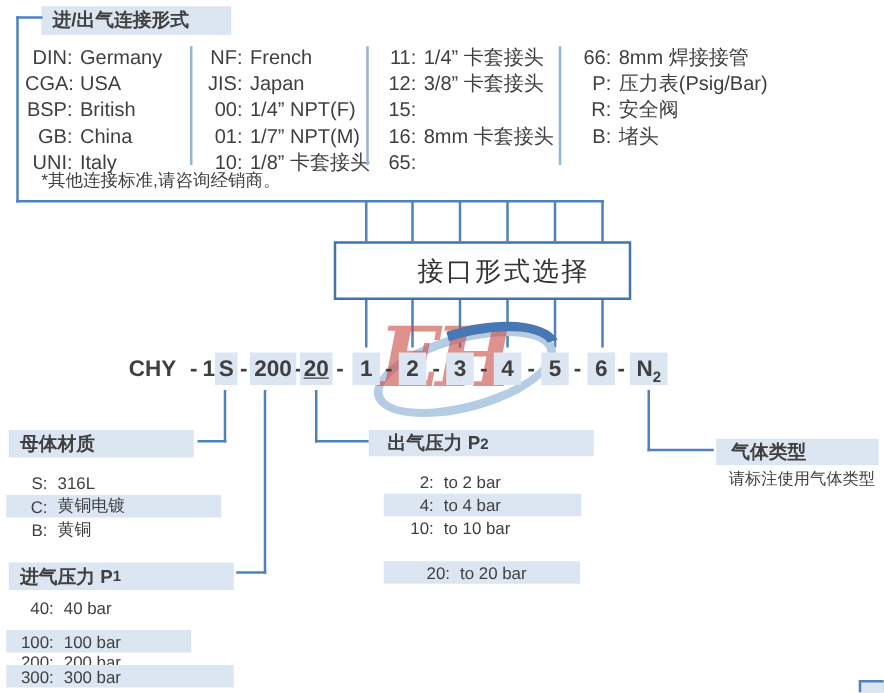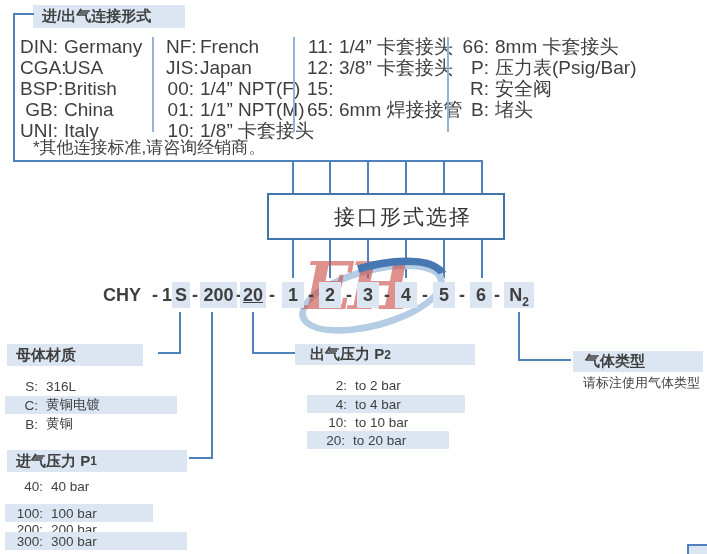--- a/index.html
+++ b/index.html
@@ -7,24 +7,24 @@
   .page { position:relative; width:707px; height:554px; background:#ffffff; overflow:hidden; color:#3f3f3f; }
 
   
   .vline { position:absolute; width:2px; background:#4f81bd; }
   .hline { position:absolute; height:2px; background:#4f81bd; }
   .divider { position:absolute; width:2px; background:#95b3d7; }
 
   
   .sec-title { position:absolute; background:#dce6f2; font-size:15px; font-weight:600; color:#3f3f3f;
                display:flex; align-items:center; padding-left:9px; }
-  .conn-col { position:absolute; font-size:19px; }
+  .conn-col { position:absolute; font-size:16px; }
   .conn-row { display:flex; height:21px; align-items:center; white-space:nowrap; }
   .conn-code { display:inline-block; text-align:right; margin-right:6px; }
-  .footnote { position:absolute; font-size:17px; color:#3f3f3f; }
+  .footnote { position:absolute; font-size:14px; color:#3f3f3f; }
 
   
   .selector-box { position:absolute; left:267px; top:193px; width:238px; height:47px;
                   border:2px solid #4173ad; background:#fff; display:flex; align-items:center;
                   justify-content:center; padding-left:34px; font-size:21px; color:#333; z-index:5;
                   letter-spacing:2px; }
 
   
   .code-part { position:absolute; top:282px; height:26px; line-height:26px; font-size:18px;
                font-weight:bold; color:#3f3f3f; z-index:6; white-space:nowrap; }
@@ -93,21 +93,21 @@
     <div class="conn-row">
         <span class="conn-code" style="width:28px">JIS:</span>
         <span>Japan</span>
       </div>
     <div class="conn-row">
         <span class="conn-code" style="width:28px">00:</span>
         <span>1/4” NPT(F)</span>
       </div>
     <div class="conn-row">
         <span class="conn-code" style="width:28px">01:</span>
-        <span>1/1” NPT(M)</span>
+        <span>1/7” NPT(M)</span>
       </div>
     <div class="conn-row">
         <span class="conn-code" style="width:28px">10:</span>
         <span>1/8”  卡套接头</span>
       </div>
   </div>
   <div class="divider" style="left:293px; top:37px; height:95px;"></div>
 
   <div class="conn-col" style="left:307px; top:36px;">
     <div class="conn-row">
@@ -115,30 +115,33 @@
         <span>1/4”  卡套接头</span>
       </div>
     <div class="conn-row">
         <span class="conn-code" style="width:26px">12:</span>
         <span>3/8”  卡套接头</span>
       </div>
     <div class="conn-row">
         <span class="conn-code" style="width:26px">15:</span>
       </div>
     <div class="conn-row">
+        <span class="conn-code" style="width:26px">16:</span>
+        <span>8mm 卡套接头</span>
+      </div>
+    <div class="conn-row">
         <span class="conn-code" style="width:26px">65:</span>
-        <span>6mm 焊接接管</span>
       </div>
   </div>
   <div class="divider" style="left:447px; top:37px; height:95px;"></div>
 
   <div class="conn-col" style="left:459px; top:36px;">
     <div class="conn-row">
         <span class="conn-code" style="width:30px">66:</span>
-        <span>8mm 卡套接头</span>
+        <span>8mm 焊接接管</span>
       </div>
     <div class="conn-row">
         <span class="conn-code" style="width:30px">P:</span>
         <span>压力表(Psig/Bar)</span>
       </div>
     <div class="conn-row">
         <span class="conn-code" style="width:30px">R:</span>
         <span>安全阀</span>
       </div>
     <div class="conn-row">
@@ -199,21 +202,21 @@
 
   <div class="vline" style="left:211px; top:312px; height:147px;"></div>
   <div class="hline" style="left:189px; top:457px; width:24px;"></div>
 
   <div class="vline" style="left:252px; top:312px; height:42px;"></div>
   <div class="hline" style="left:252px; top:352px; width:43px;"></div>
 
   <div class="vline" style="left:518px; top:312px; height:49px;"></div>
   <div class="hline" style="left:518px; top:359px; width:53px;"></div>
 
-  <div class="sec-title" style="left:7px; top:344px; width:136px; height:22px;">母体材质</div>
+  <div class="sec-title" style="left:7px; top:344px; width:148px; height:22px;">母体材质</div>
   <div class="opt-row" style="left:5px; top:377px; width:172px; height:18px; padding-left:15px;">
     <span class="opt-code" style="width:18px">S:</span>
       <span>316L</span>
     </div>
   <div class="opt-row opt-hl" style="left:5px; top:396px; width:172px; height:18px; padding-left:15px;">
     <span class="opt-code" style="width:18px">C:</span>
       <span>黄铜电镀</span>
     </div>
   <div class="opt-row" style="left:5px; top:415px; width:172px; height:18px; padding-left:15px;">
     <span class="opt-code" style="width:18px">B:</span>
@@ -250,21 +253,21 @@
       <span>to 2 bar</span>
     </div>
   <div class="opt-row opt-hl" style="left:307px; top:395px; width:158px; height:18px; padding-left:16px;">
     <span class="opt-code" style="width:24px">4:</span>
       <span>to 4 bar</span>
     </div>
   <div class="opt-row" style="left:307px; top:413px; width:158px; height:18px; padding-left:16px;">
     <span class="opt-code" style="width:24px">10:</span>
       <span>to 10 bar</span>
     </div>
-  <div class="opt-row opt-hl" style="left:307px; top:431px; width:142px; height:18px; padding-left:14px;">
+  <div class="opt-row opt-hl" style="left:307px; top:449px; width:157px; height:18px; padding-left:29px;">
     <span class="opt-code" style="width:24px">20:</span>
       <span>to 20 bar</span>
     </div>
 
   <div class="sec-title" style="left:573px; top:351px; width:130px; height:21px; padding-left:12px;">气体类型</div>
   <div class="gas-note" style="left:583px; top:374px;">请标注使用气体类型</div>
 
   <div class="cut-box"></div>
 
 </div>

